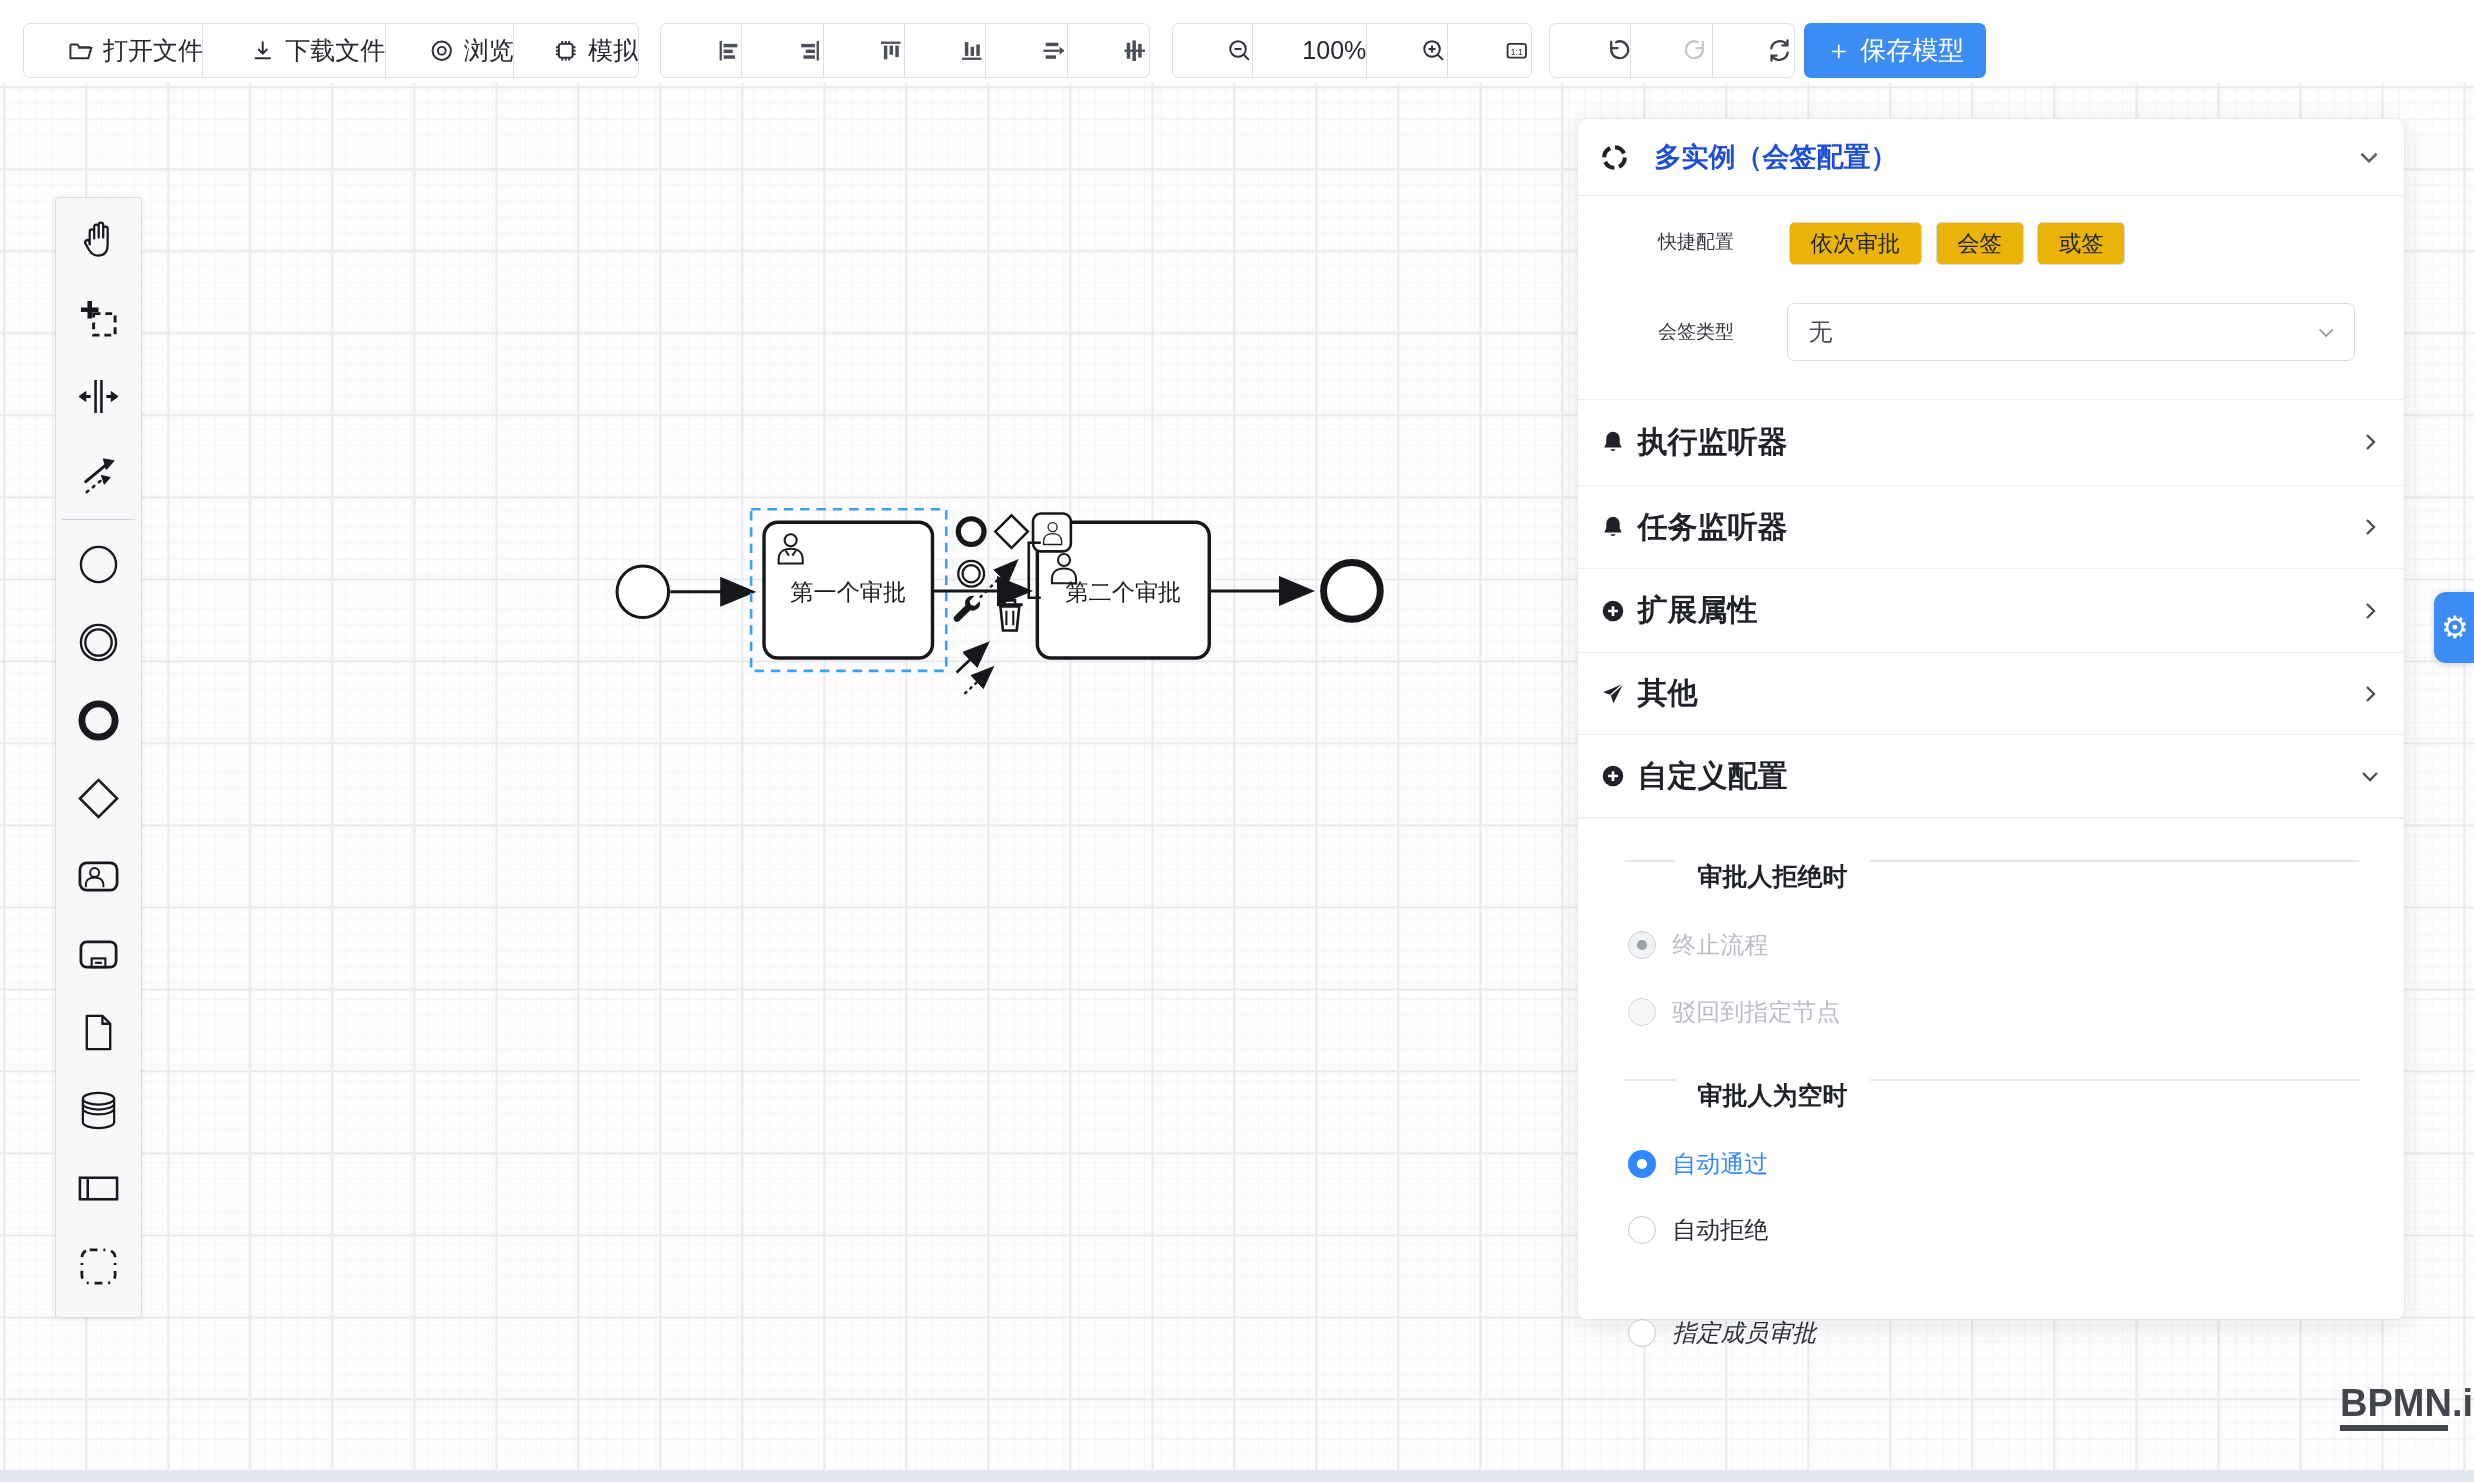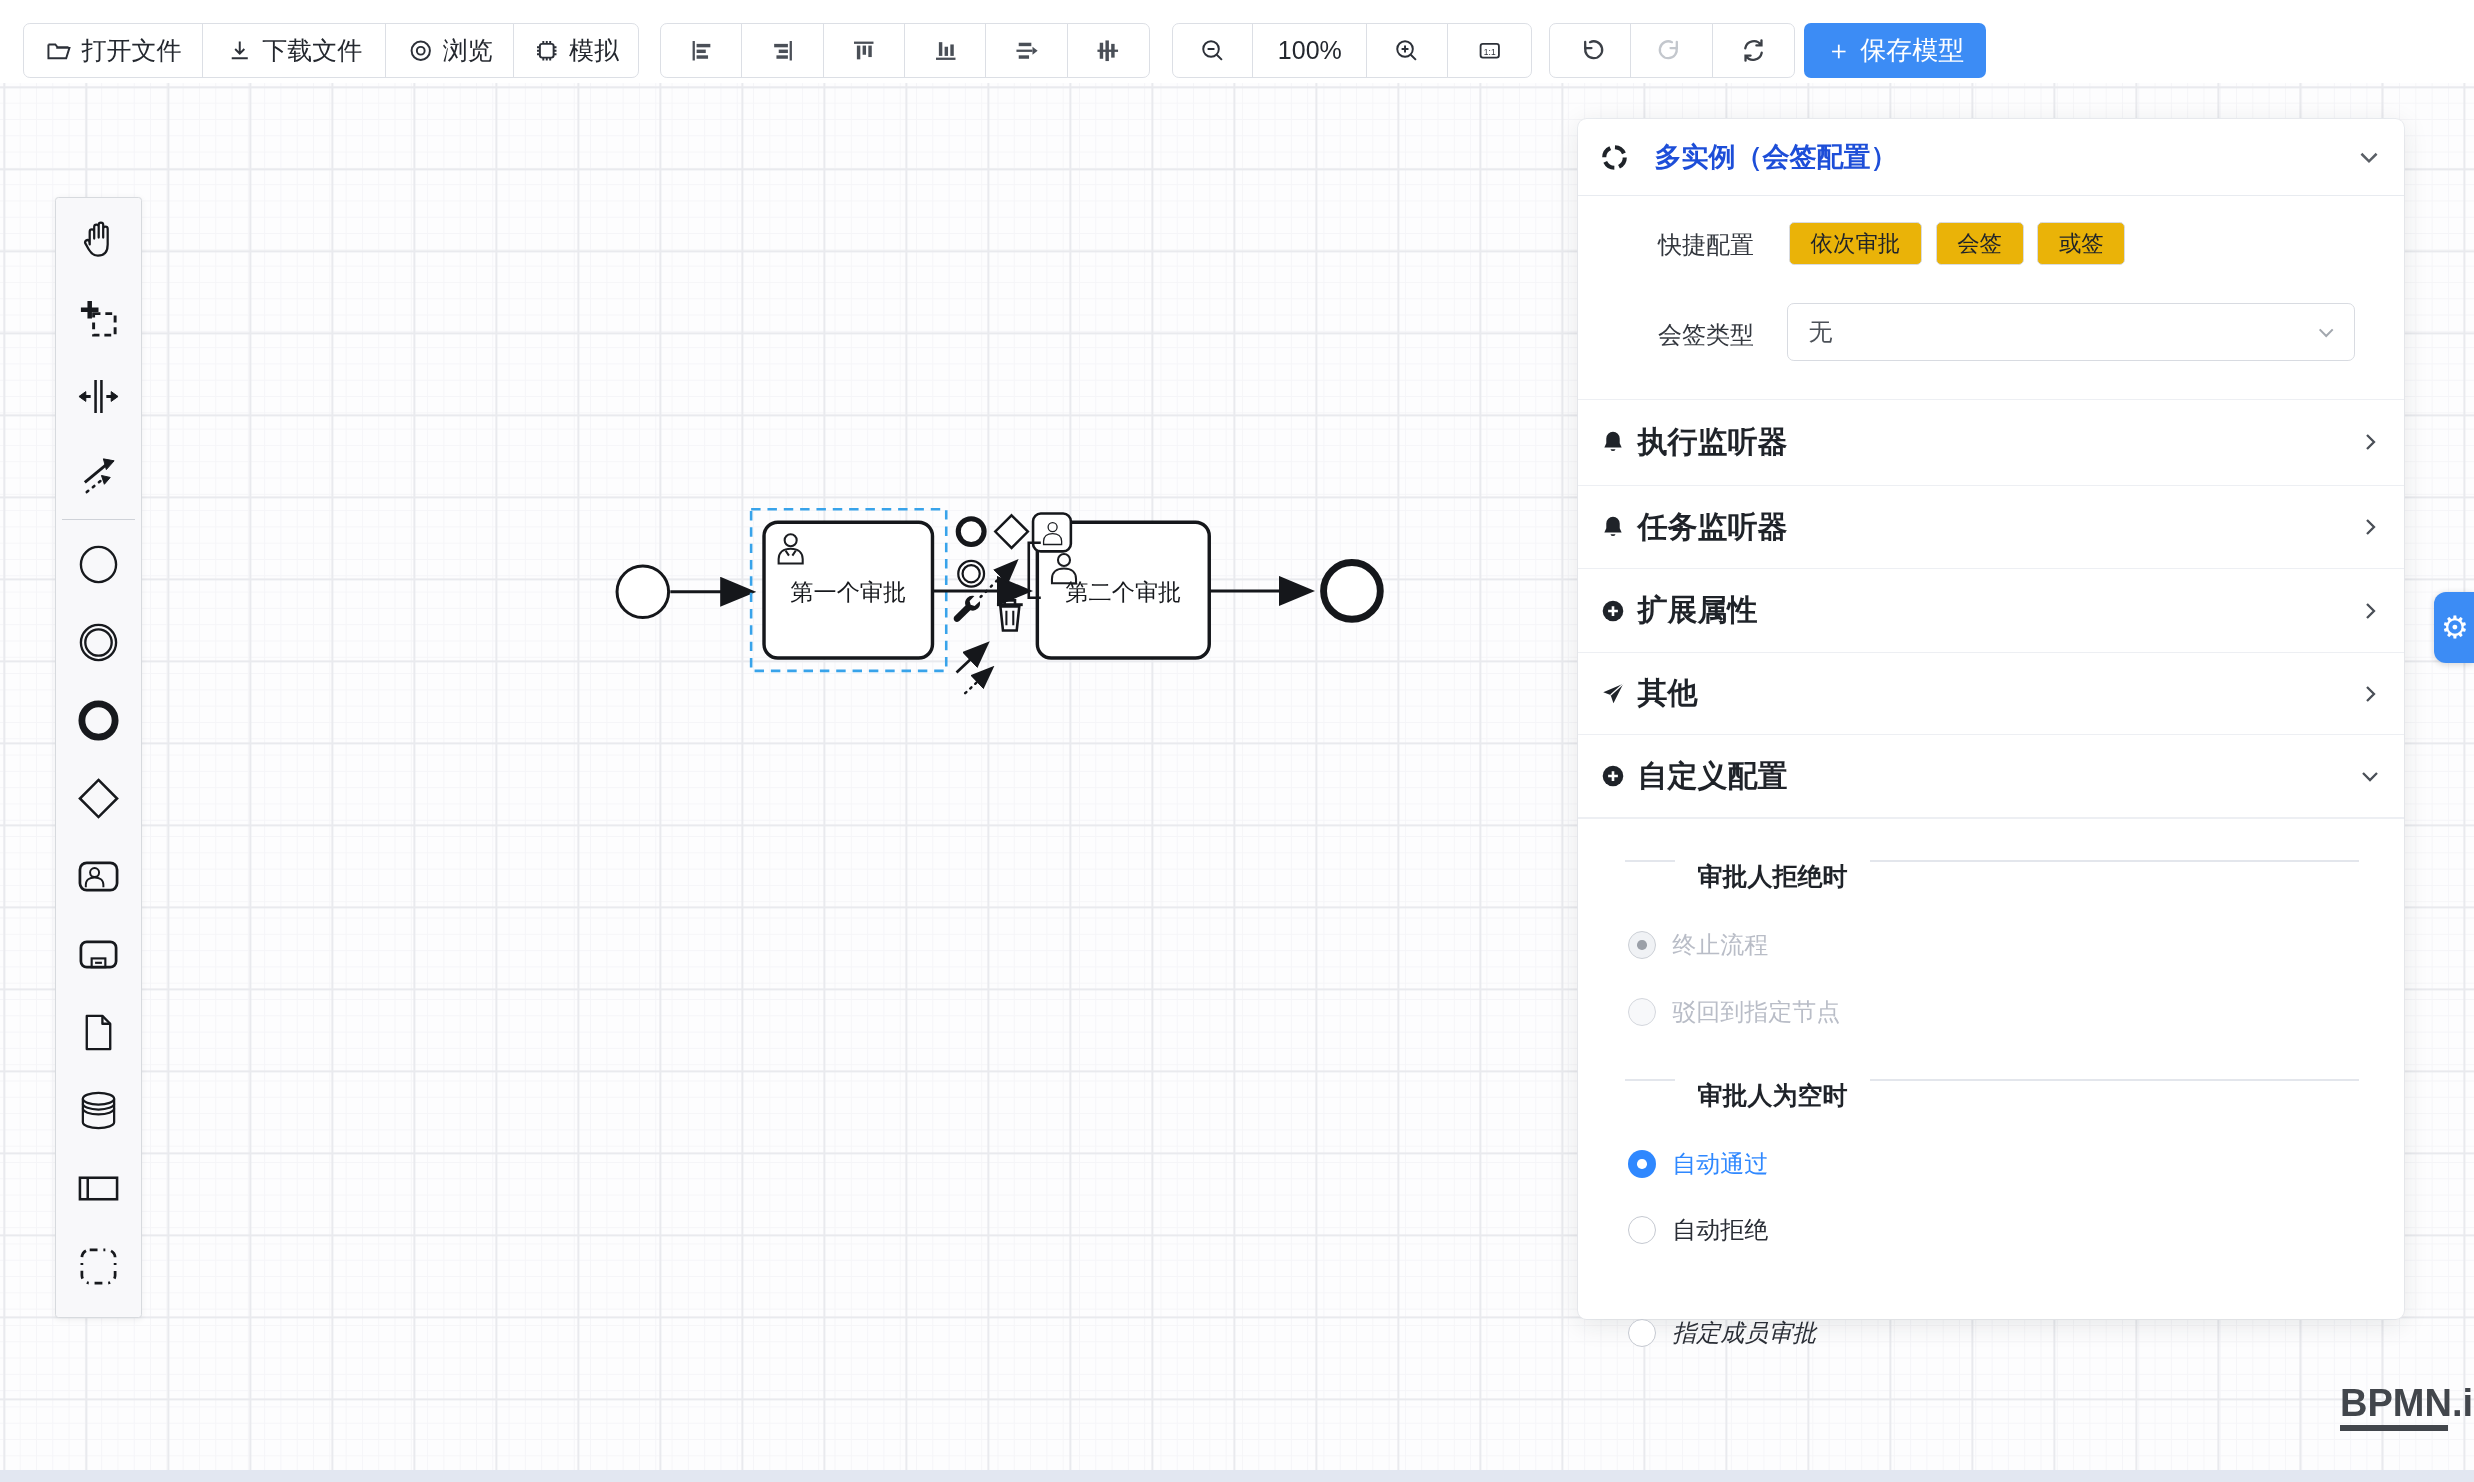--- a/index.html
+++ b/index.html
@@ -19,21 +19,21 @@
     background-size:82px 82px, 82px 82px, 16.3px 16.3px, 16.3px 16.3px;
     background-position:3.4px 3.4px;
   }
   .bottom-bar { position:absolute; left:0; bottom:0; width:2475px; height:12px; background:#e2e7f1; }
 
   
   .toolbar { position:absolute; left:0; top:0; width:2475px; height:83px; background:#fff; }
   .tb-group { position:absolute; top:23px; display:flex; }
   .tb-btn {
     height:55px; background:#fff; border:1.7px solid #dcdfe5; margin-left:-1.7px;
-    display:flex; align-items:center; justify-content:center; gap:8.6px;
+    display:flex; align-items:center; justify-content:flex-end; gap:8.6px;
     font-size:25px; color:#24282f; cursor:pointer;
   }
   .tb-btn:first-child { margin-left:0; border-radius:6.9px 0 0 6.9px; }
   .tb-btn:last-child  { border-radius:0 6.9px 6.9px 0; }
   .tb-btn svg { display:block; }
   .save-btn {
     position:absolute; left:1804px; top:23px; width:182px; height:55px;
     background:#3c8cf5; border:none; border-radius:6.9px; color:#fff;
     font-size:26px; display:flex; align-items:center; justify-content:center; gap:8.6px; cursor:pointer;
   }
@@ -53,21 +53,21 @@
     position:absolute; left:1578px; top:119px; width:826px; height:1200px;
     background:#fff; border-radius:8.6px;
     box-shadow:0 5.2px 26px rgba(31,35,41,.10), 0 0 0 0.9px #eef0f4;
   }
   .panel-header {
     position:absolute; left:0; top:0; width:100%; height:77px;
     display:flex; align-items:center; gap:25px; padding:0 22.4px;
     font-size:27px; font-weight:600; color:#1d4ed8; border-bottom:1.7px solid #e8ebf0;
   }
   .panel-header .chev { position:absolute; right:22.4px; }
-  .p-label { position:absolute; left:80px; font-size:24px; color:#33373e; }
+  .p-label { position:absolute; left:80px; font-size:19px; color:#33373e; }
   .quick-btns { position:absolute; left:211px; top:103px; display:flex; gap:13.8px; }
   .q-btn { height:43px; padding:0 20.6px; background:#eab308; border:1.7px solid #d8dbe1; border-radius:5.2px;
     font-size:22.4px; color:#1f2329; display:flex; align-items:center; cursor:pointer; }
   .sign-select {
     position:absolute; left:209px; top:184px; width:568px; height:58px;
     border:1.7px solid #d8dbe1; border-radius:6.9px; background:#fff;
     display:flex; align-items:center; padding:0 17px 0 20.6px; font-size:24px; color:#4c5158; cursor:pointer;
   }
   .sign-select .chev { margin-left:auto; }
   .p-section {

